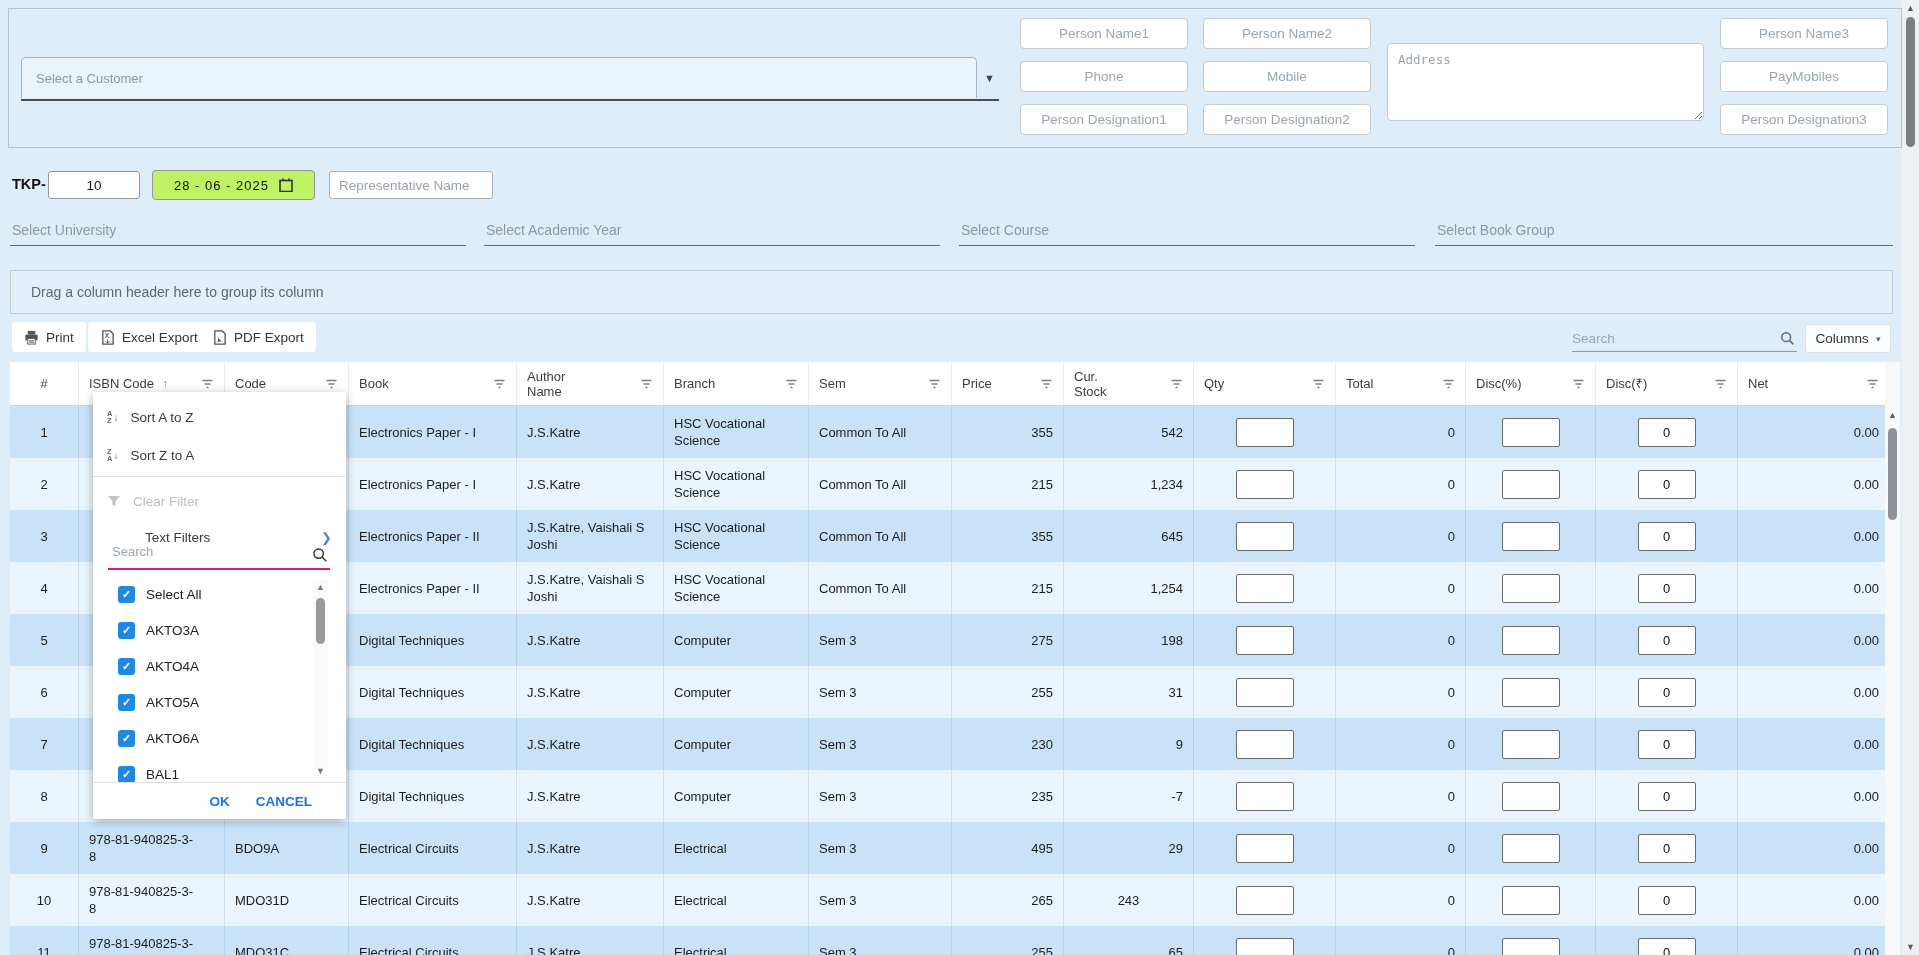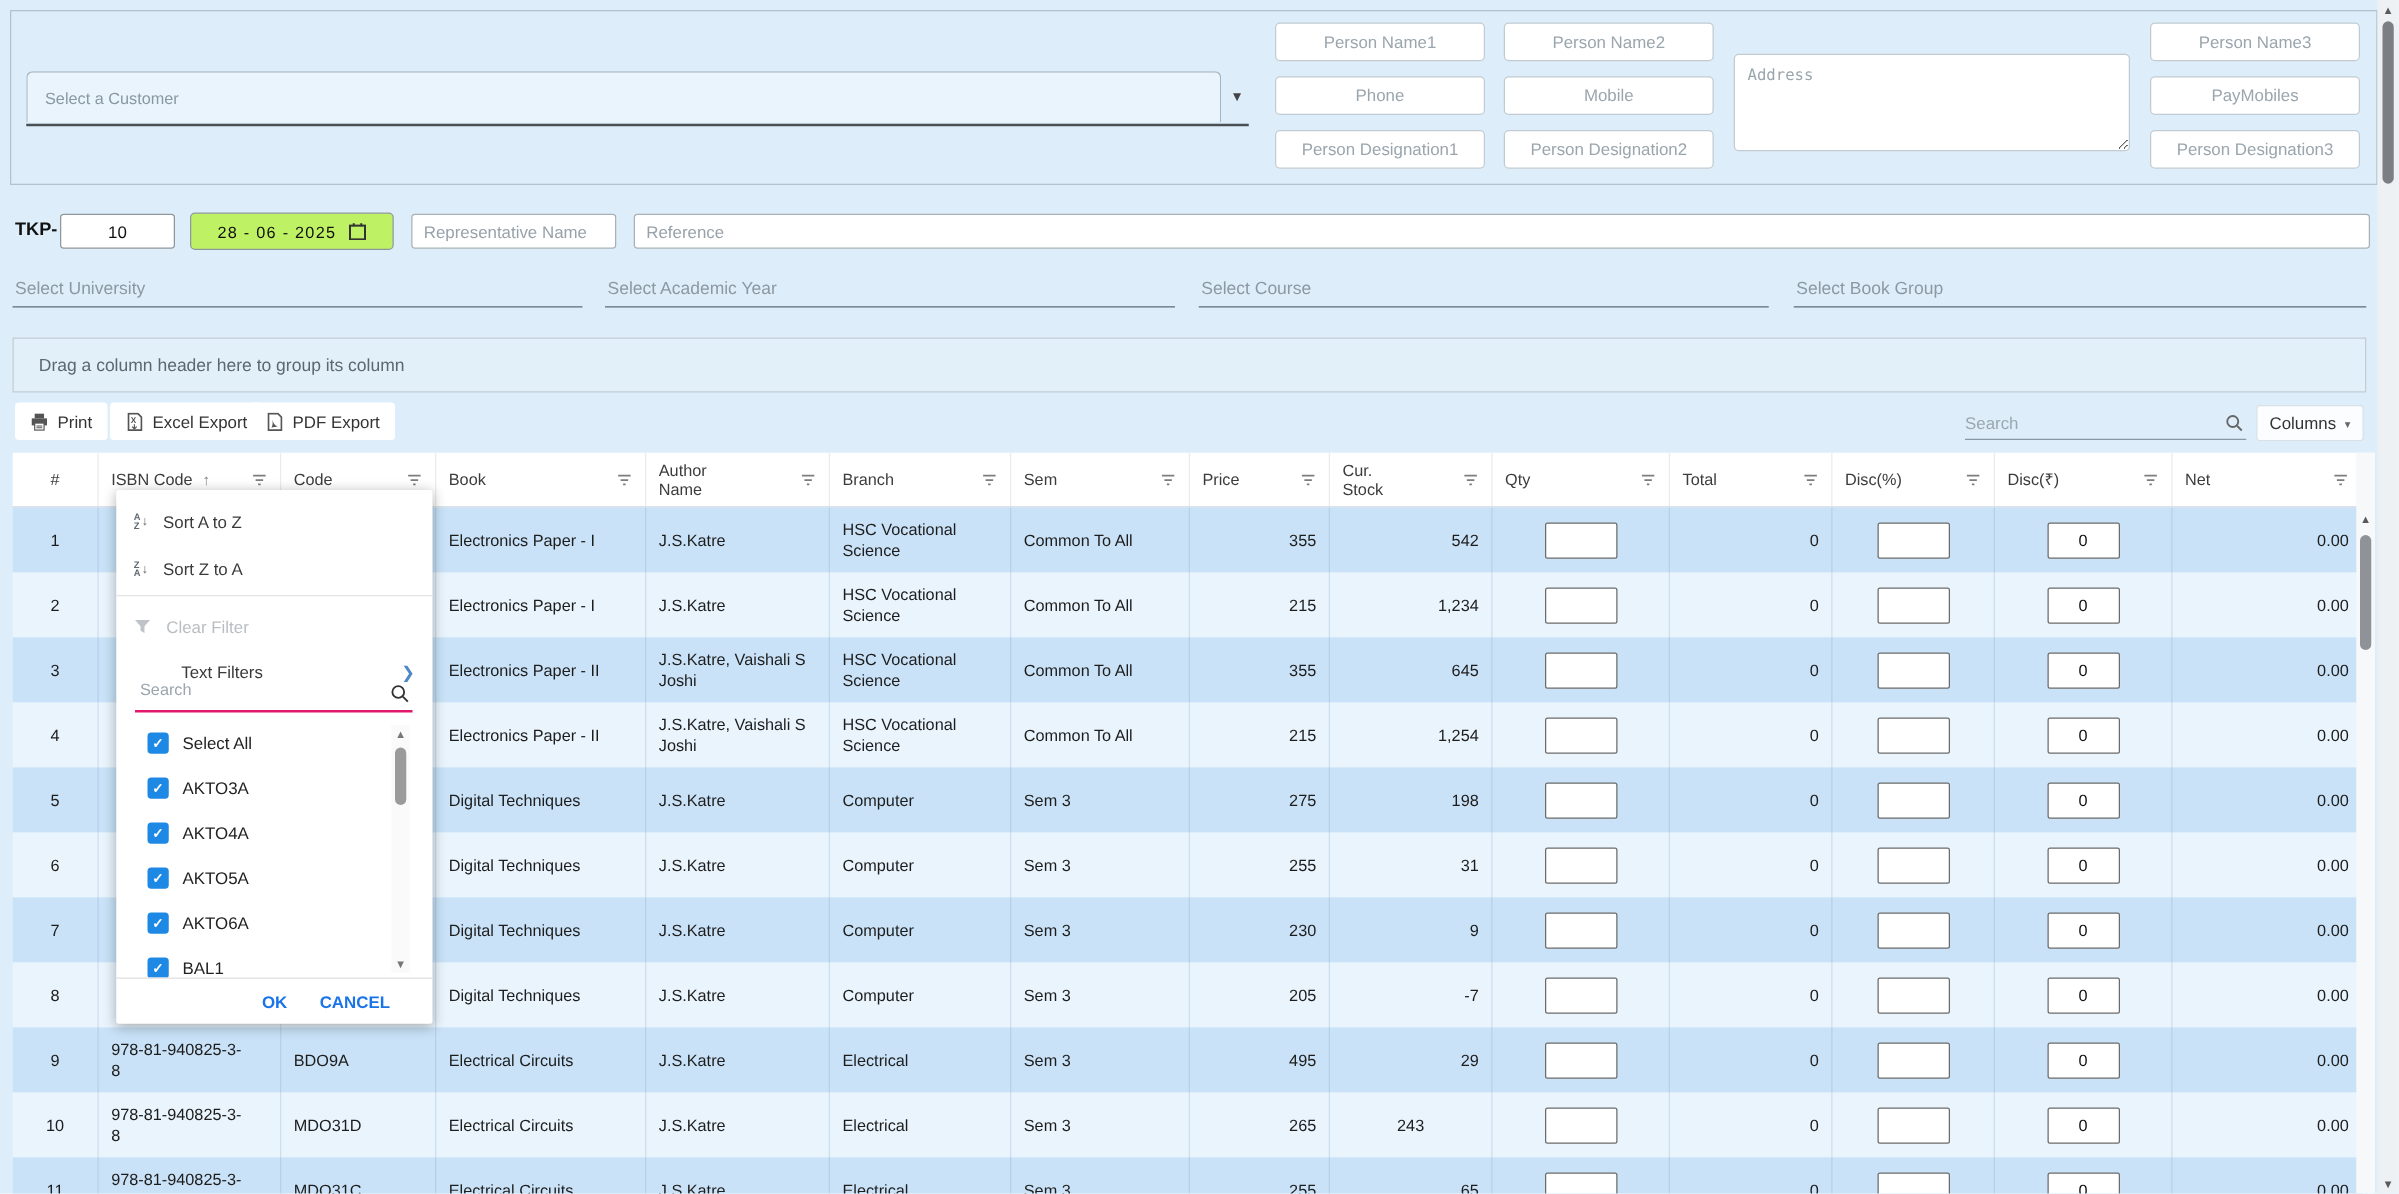--- a/index.html
+++ b/index.html
@@ -108,21 +108,20 @@
   <input class="tkp-num" value="10" style="">
   <div class="datebox">
     <span class="dval">28 - 06 - 2025</span>
     <svg width="14" height="14" viewBox="0 0 14 14">
         <rect x="1" y="2.5" width="12" height="11" fill="none" stroke="#333" stroke-width="1.6"></rect>
         <line x1="4" y1="0.5" x2="4" y2="3" stroke="#333" stroke-width="1.6"></line>
         <line x1="10" y1="0.5" x2="10" y2="3" stroke="#333" stroke-width="1.6"></line>
       </svg>
   </div>
   <input class="flat-in" style="left: 329px; width: 164px;" placeholder="Representative Name">
-  <input class="flat-in" style="left: 507px; width: 1389px;" placeholder="Reference">
 
   <div class="usel" style="left:10px;   width:456px;">Select University</div>
   <div class="usel" style="left:484px;  width:456px;">Select Academic Year</div>
   <div class="usel" style="left:959px;  width:456px;">Select Course</div>
   <div class="usel" style="left:1435px; width:458px;">Select Book Group</div>
 
   <div class="dragbar">
       <span>Drag a column header here to group its column</span>
     </div>
 
@@ -599,21 +598,21 @@
           <div class="gcell" style="width: 147px;">
             <span>J.S.Katre</span>
           </div>
           <div class="gcell" style="width: 145px;">
             <span>Computer</span>
           </div>
           <div class="gcell" style="width: 143px;">
             <span>Sem 3</span>
           </div>
           <div class="gcell a-right" style="width: 112px;">
-            <span>205</span>
+            <span>235</span>
           </div>
           <div class="gcell a-right" style="width: 130px;">
             <span>-7</span>
           </div>
           <div class="gcell" style="width: 142px;">
             <input class="cellinput" style="">
           </div>
           <div class="gcell a-right" style="width: 130px;">
             <span>0</span>
           </div>

